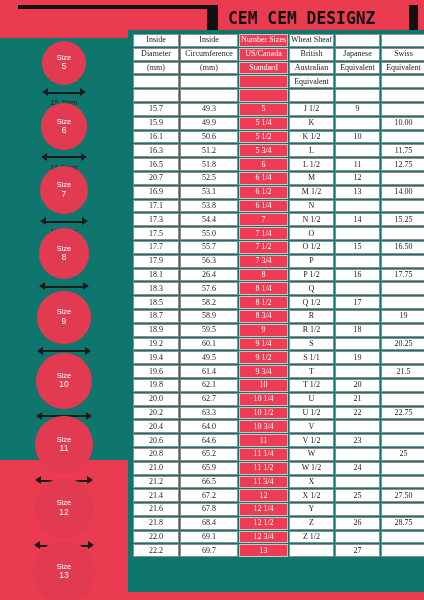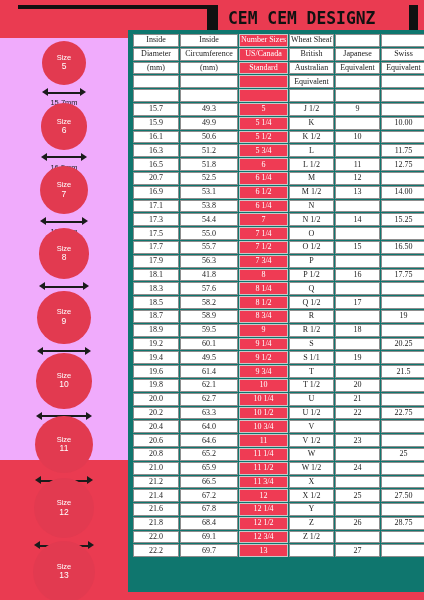--- a/index.html
+++ b/index.html
@@ -36,21 +36,21 @@
   #brand-underline {
     position:absolute; left:228px; top:32px; width:178px; height:4px; background:#111;
   }
   #title-bar-2 {
     position:absolute; left:409px; top:5px; width:9px; height:30px; background:#111;
   }
 
   
   #sidebar {
     position:absolute; left:0; top:38px; width:128px; height:422px;
-    background:#f0abfc;
+    background:#0f766e;
   }
   .ring-block { position:absolute; left:0; width:128px; }
   .ring-circle {
     position:absolute; border-radius:50%;
     background:#e23a50;
     display:flex; flex-direction:column;
     align-items:center; justify-content:center;
     color:#ffffff;
     font-family:"Liberation Sans", sans-serif;
     line-height:1.12;
@@ -373,21 +373,21 @@
         <tr>
           <td>17.9</td>
           <td>56.3</td>
           <td class="hl">7 3/4</td>
           <td>P</td>
           <td></td>
           <td></td>
         </tr>
         <tr>
           <td>18.1</td>
-          <td>41.8</td>
+          <td>26.4</td>
           <td class="hl">8</td>
           <td>P 1/2</td>
           <td>16</td>
           <td>17.75</td>
         </tr>
         <tr>
           <td>18.3</td>
           <td>57.6</td>
           <td class="hl">8 1/4</td>
           <td>Q</td>

